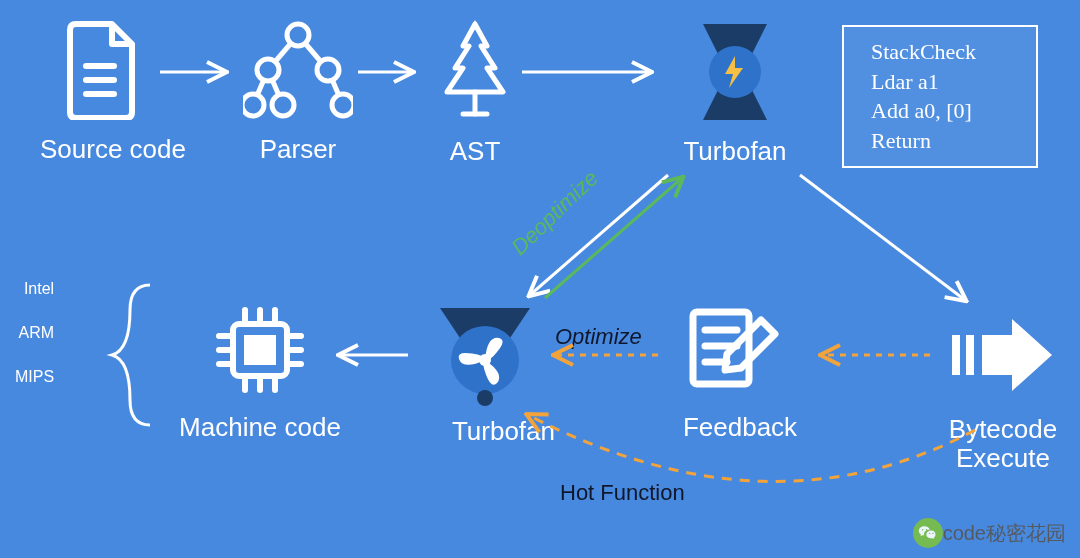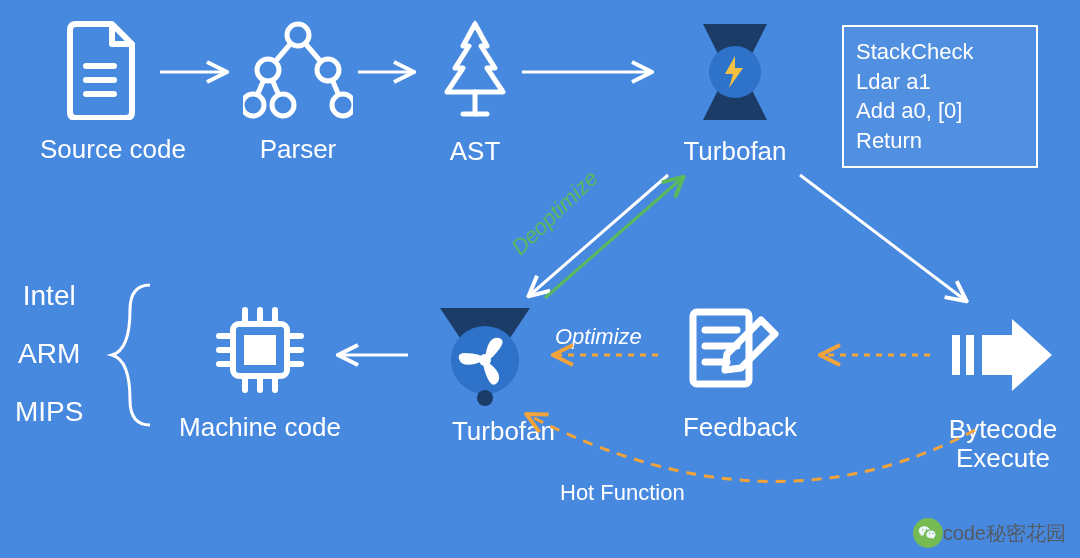--- a/index.html
+++ b/index.html
@@ -13,36 +13,36 @@
   .stage { position: absolute; inset: 0; }
   svg.flow { position: absolute; inset: 0; width: 1080px; height: 558px; pointer-events: none; }
   .node { position: absolute; text-align: center; }
   .label { font-size: 26px; font-weight: 400; white-space: nowrap; }
   .label.multi { white-space: normal; line-height: 1.1; }
   .icon-box { display: flex; align-items: center; justify-content: center; }
   .code-box {
     position: absolute;
     border: 2px solid #fff;
     background: rgba(255,255,255,0.05);
-    padding: 10px 12px;
+    padding: 10px 27px;
     font-size: 22px;
     line-height: 1.35;
     white-space: pre;
-    font-family: Liberation Sans, sans-serif;
-  }
-  .arch-list { position: absolute; font-size: 28px; text-align: center; }
+    font-family: Liberation Serif, serif;
+  }
+  .arch-list { position: absolute; font-size: 16px; text-align: right; }
   .arch-list div { margin: 26px 0; }
   .edge-label {
     position: absolute;
     font-size: 22px;
     font-style: italic;
     pointer-events: none;
   }
   .green { color: #5CB85C; }
-  .orange { color: #ffffff; }
+  .orange { color: #0f172a; }
   .watermark {
     position: absolute;
     right: 14px;
     bottom: 10px;
     display: flex;
     align-items: center;
     gap: 0;
     color: #555;
     font-size: 20px;
     opacity: 0.9;

